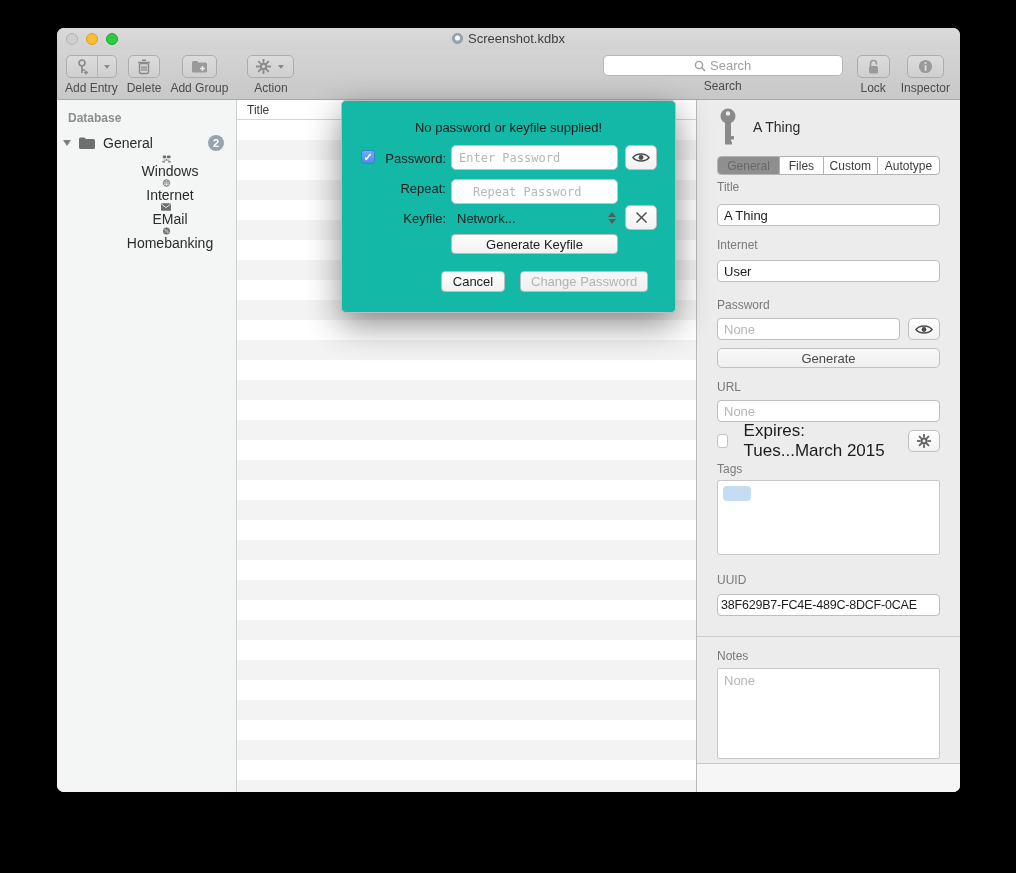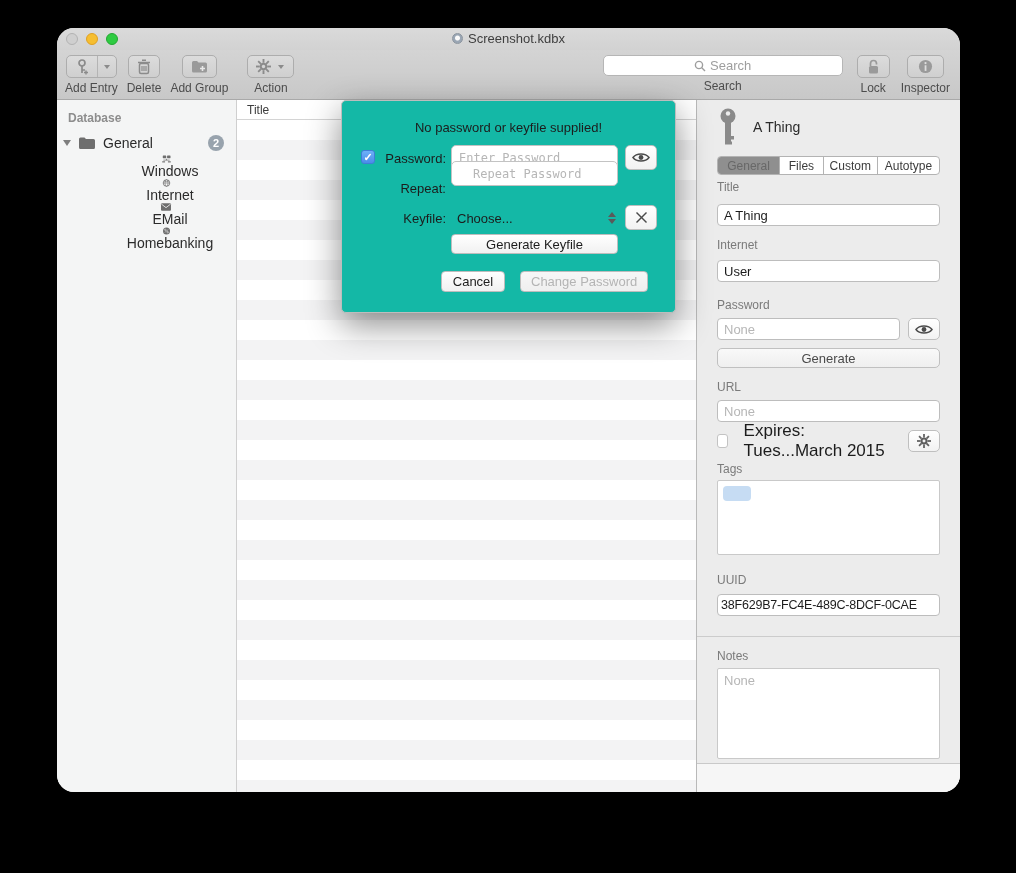--- a/index.html
+++ b/index.html
@@ -1,17 +1,17 @@
 <!DOCTYPE html>
 <html><head>
 <meta charset="utf-8">
 <style>
   * { margin:0; padding:0; box-sizing:border-box; }
   html,body { width:1016px; height:873px; background:#000; font-family:"Liberation Sans", sans-serif; overflow:hidden; }
-  .win { position:absolute; left:57px; top:28px; width:903px; height:764px; background:#ececec; border-radius:17px; overflow:hidden; box-shadow:0 18px 50px rgba(0,0,0,.65); }
+  .win { position:absolute; left:57px; top:28px; width:903px; height:764px; background:#ececec; border-radius:7px; overflow:hidden; box-shadow:0 18px 50px rgba(0,0,0,.65); }
 
   
   .titlebar { position:absolute; left:0; top:0; width:100%; height:22px; background:linear-gradient(#dadada,#d2d2d2); }
   .lights { position:absolute; left:9px; top:5px; display:flex; gap:8px; }
   .light { width:12px; height:12px; border-radius:50%; }
   .light-close { background:#cfcfcf; border:1px solid #b2b2b2; }
   .light-min { background:#f6be30; border:1px solid #dfa023; }
   .light-zoom { background:#2ecb41; border:1px solid #24a732; }
   .win-title { position:absolute; left:0; right:0; top:3px; text-align:center; font-size:13px; color:#3e3e3e; }
   .proxy-icon { display:inline-block; width:11px; height:11px; border-radius:50%; background:radial-gradient(circle at 50% 45%, #fafafa 0 2px, #9aa6b4 3px 5px, #7f8a96 6px); vertical-align:-1px; margin-right:5px; border:1px solid #8b949e; }
@@ -340,25 +340,25 @@
     <div class="dlg-row-label" style="left:4px; top:50px;">Password:</div>
     <input class="dlg-field" style="top: 44px;" placeholder="Enter Password">
     <div class="sq-btn" style="top:44px;">
       <svg width="18" height="11" viewBox="0 0 18 11">
           <path d="M1 5.5 C4.5 0.8 13.5 0.8 17 5.5 C13.5 10.2 4.5 10.2 1 5.5 Z" fill="none" stroke="#4b4b4b" stroke-width="1.5"></path>
           <circle cx="9" cy="5.5" r="2.4" fill="#4b4b4b"></circle>
         </svg>
     </div>
 
     <div class="dlg-row-label" style="left:4px; top:80px;">Repeat:</div>
-    <input class="dlg-field" style="top: 60px; padding-left: 21px;" placeholder="Repeat Password">
+    <input class="dlg-field" style="top: 78px; padding-left: 21px;" placeholder="Repeat Password">
 
     <div class="dlg-row-label" style="left:4px; top:110px;">Keyfile:</div>
     <div class="popup">
-      <span>Choose...</span>
+      <span>Network...</span>
       <span class="stepper">
           <span class="up"></span>
           <span class="dn"></span>
         </span>
     </div>
     <div class="sq-btn" style="top:104px;">
       <svg width="13" height="13" viewBox="0 0 13 13">
           <line x1="1.5" y1="1.5" x2="11.5" y2="11.5" stroke="#4b4b4b" stroke-width="1.4"></line>
           <line x1="11.5" y1="1.5" x2="1.5" y2="11.5" stroke="#4b4b4b" stroke-width="1.4"></line>
         </svg>

